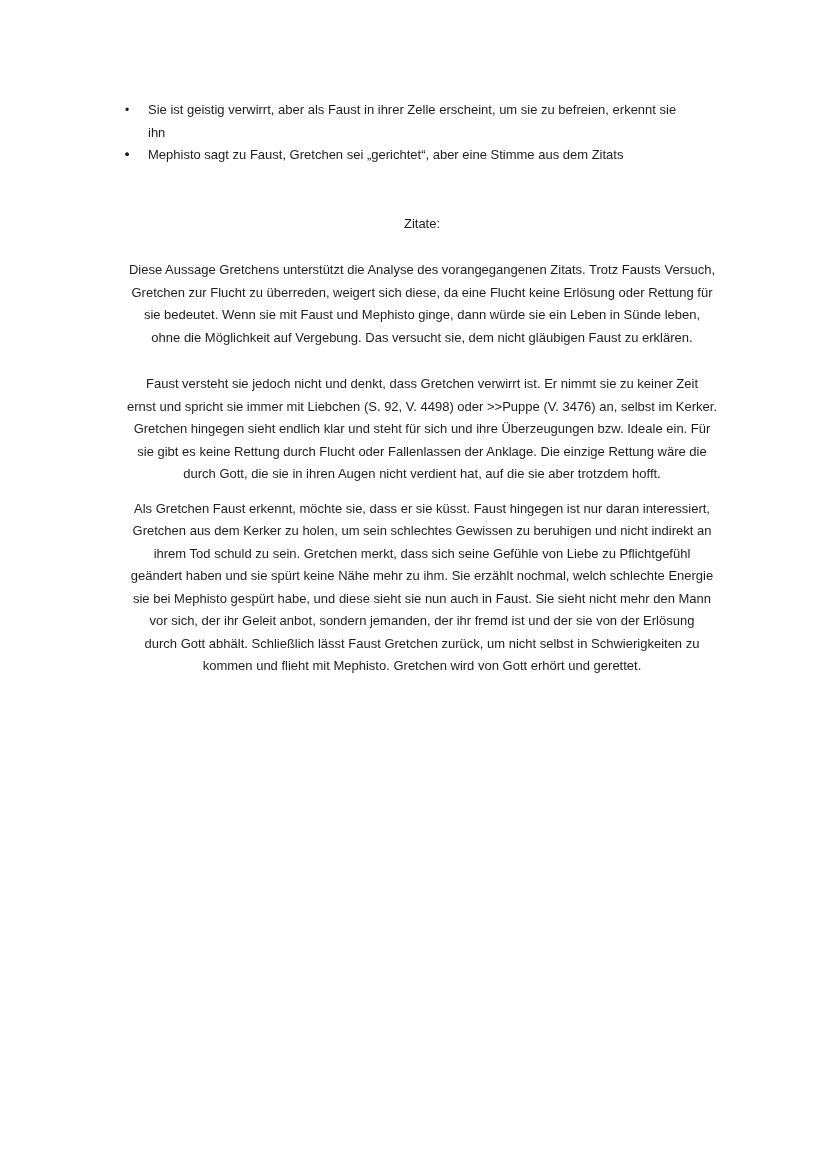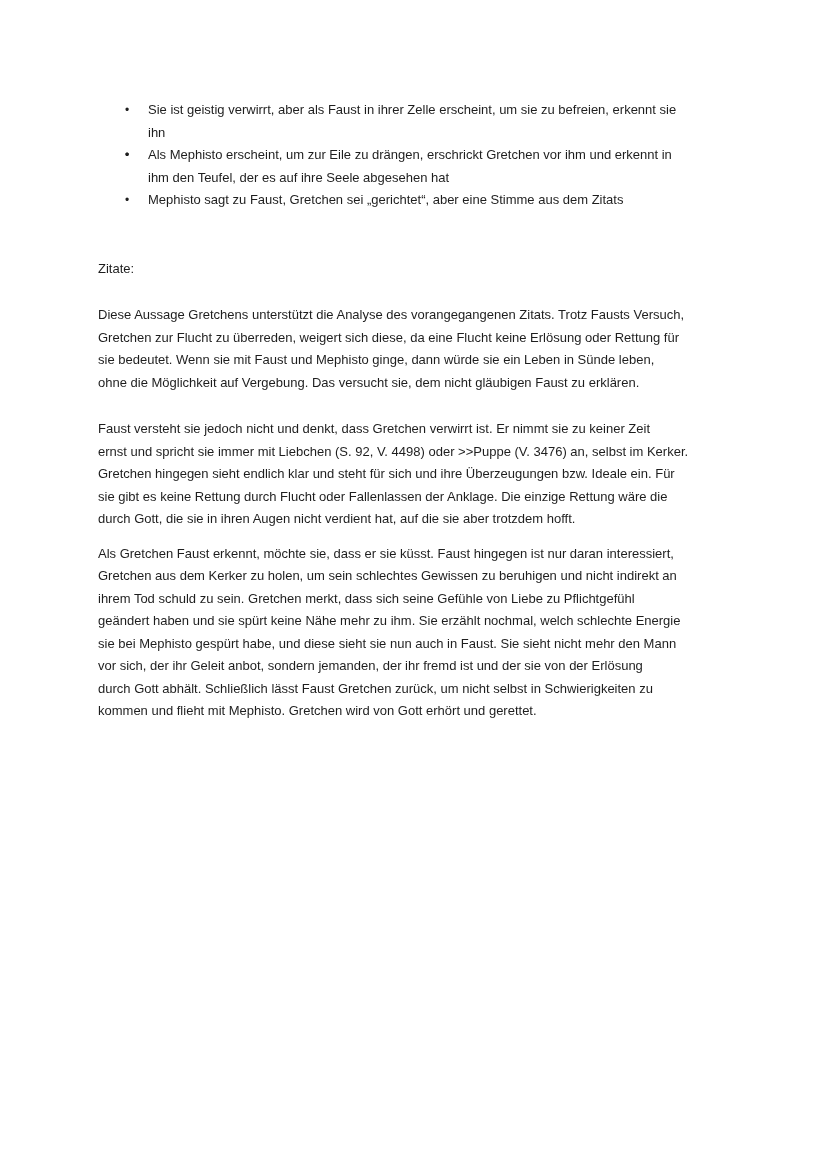--- a/index.html
+++ b/index.html
@@ -37,20 +37,21 @@
     position: absolute;
     left: 27px;
     top: 0;
     font-size: 12px;
   }
   .lines {
     white-space: pre-wrap;
   }
   p {
     margin: 24px 0 0 0;
+    text-align: center;
   }
   p.heading {
     margin-top: 46px;
   }
   p.quote-first {
     margin-top: 2px;
   }
   p.quote-second {
     margin-top: 22px;
   }
@@ -68,22 +69,20 @@
       <li>
         <span class="marker">•</span>
         <span class="lines">Sie ist geistig verwirrt, aber als Faust in ihrer Zelle erscheint, um sie zu befreien, erkennt sie
 ihn</span>
       </li>
       <li>
         <span class="marker">•</span>
       </li>
       <li>
         <span class="marker">•</span>
-        <span class="lines">Als Mephisto erscheint, um zur Eile zu drängen, erschrickt Gretchen vor ihm und erkennt in
-ihm den Teufel, der es auf ihre Seele abgesehen hat</span>
       </li>
       <li>
         <span class="marker">•</span>
         <span class="lines">Mephisto sagt zu Faust, Gretchen sei „gerichtet“, aber eine Stimme aus dem Zitats</span>
       </li>
     </ul>
 
     <p class="heading">Zitate:</p>
 
 

